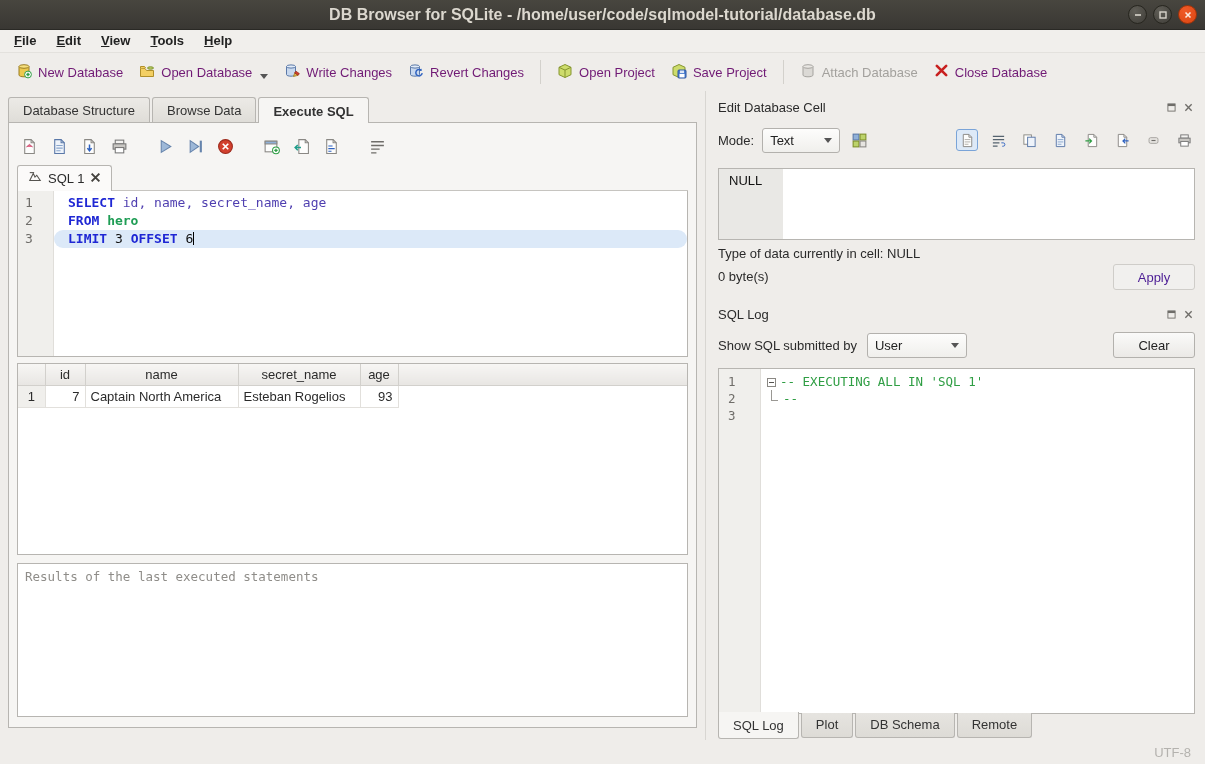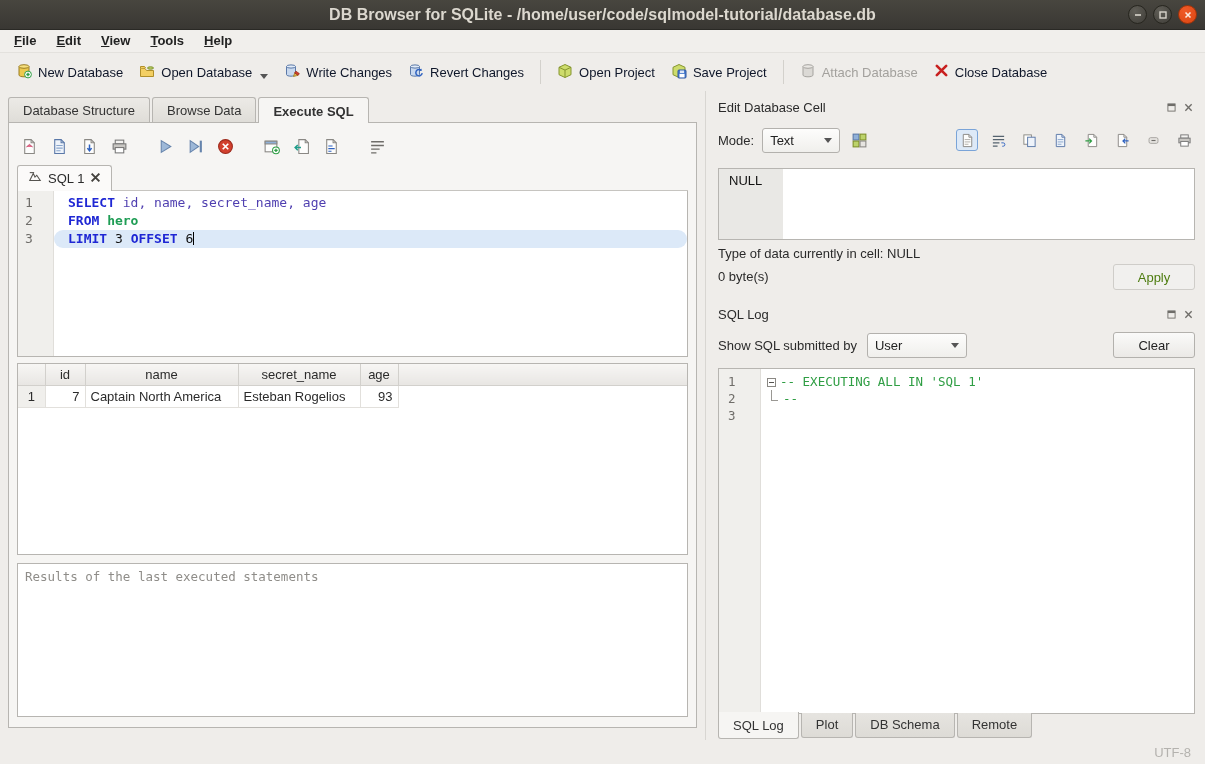--- a/index.html
+++ b/index.html
@@ -14,21 +14,21 @@
   .wb { width:19px; height:19px; border-radius:50%; background:radial-gradient(circle at 35% 30%, #605e57, #3f3d38); border:1px solid #27261f; display:flex; align-items:center; justify-content:center; }
   .wb.close { background:radial-gradient(circle at 35% 30%, var(--close_button,#f05a28), #d94612); border-color:#a33309; }
 
   
   .menubar { height:23px; flex:0 0 23px; background:#f1efec; display:flex; align-items:stretch; padding-left:4px; border-bottom:1px solid #e3e1dd; }
   .menu-item { padding:3px 10px 0 10px; font-weight:bold; color:#222; cursor:default; }
   .menu-item::first-letter { text-decoration:underline; }
 
   
   .toolbar { height:38px; flex:0 0 38px; background:#efedea; display:flex; align-items:center; padding:0 8px; }
-  .tbtn { display:flex; align-items:center; gap:6px; padding:6px 8px; border-radius:3px; color:#0f172a; }
+  .tbtn { display:flex; align-items:center; gap:6px; padding:6px 8px; border-radius:3px; color:#701a75; }
   .tbtn.disabled { color:#a3a19d; }
   .tsep { width:1px; height:24px; background:#d3d1cc; margin:0 8px; }
   .drop-caret { width:0; height:0; border-left:4px solid transparent; border-right:4px solid transparent; border-top:5px solid #555; margin:8px 0 0 2px; }
 
   
   .content { flex:1; display:flex; min-height:0; }
 
   
   .left-panel { flex:0 0 705px; display:flex; flex-direction:column; padding:4px 8px 12px 8px; min-height:0; }
   .main-tabs { display:flex; align-items:flex-end; height:27px; }
@@ -82,21 +82,21 @@
   .mini { width:22px; height:22px; display:flex; align-items:center; justify-content:center; border-radius:3px; }
   .mini.active { border:1px solid #7aa4d8; background:#dde9f7; }
 
   .cellbox { flex:0 0 72px; margin-top:13px; border:1px solid #b7b5b1; background:#fff; display:flex; }
   .cell-gutter { flex:0 0 64px; background:#e9e8e5; padding:4px 0 0 10px; color:#111; }
 
   .inforow { flex:0 0 50px; margin-top:2px; position:relative; }
   .inforow .l1 { height:24px; line-height:24px; }
   .inforow .l2 { height:22px; line-height:22px; }
   .btn { background:linear-gradient(#fafaf9,#ebe9e6); border:1px solid #b3b1ad; border-radius:3px; height:26px; padding:0 18px; font-size:13px; color:#222; }
-  .btn.disabled { color:#4d7c0f; background:#f1f0ee; border-color:#cfcdc9; }
+  .btn.disabled { color:#4c1d95; background:#f1f0ee; border-color:#cfcdc9; }
   .apply-btn { position:absolute; right:0; bottom:2px; width:82px; }
 
   .log-header { margin-top:12px; }
   .filter-row { height:30px; margin-top:6px; display:flex; align-items:center; gap:10px; }
   .clear-btn { margin-left:auto; width:82px; }
 
   .logbox { flex:1; margin-top:8px; border:1px solid #b7b5b1; background:#fff; display:flex; font-family:"DejaVu Sans Mono", monospace; font-size:12.5px; overflow:hidden; min-height:0; }
   .log-gutter { flex:0 0 42px; background:#f0efec; border-right:1px solid #e0deda; padding-top:4px; color:#6f6d69; }
   .log-gutter .ln { height:17px; line-height:17px; padding-left:9px; }
   .log-code { flex:1; padding-top:4px; }

